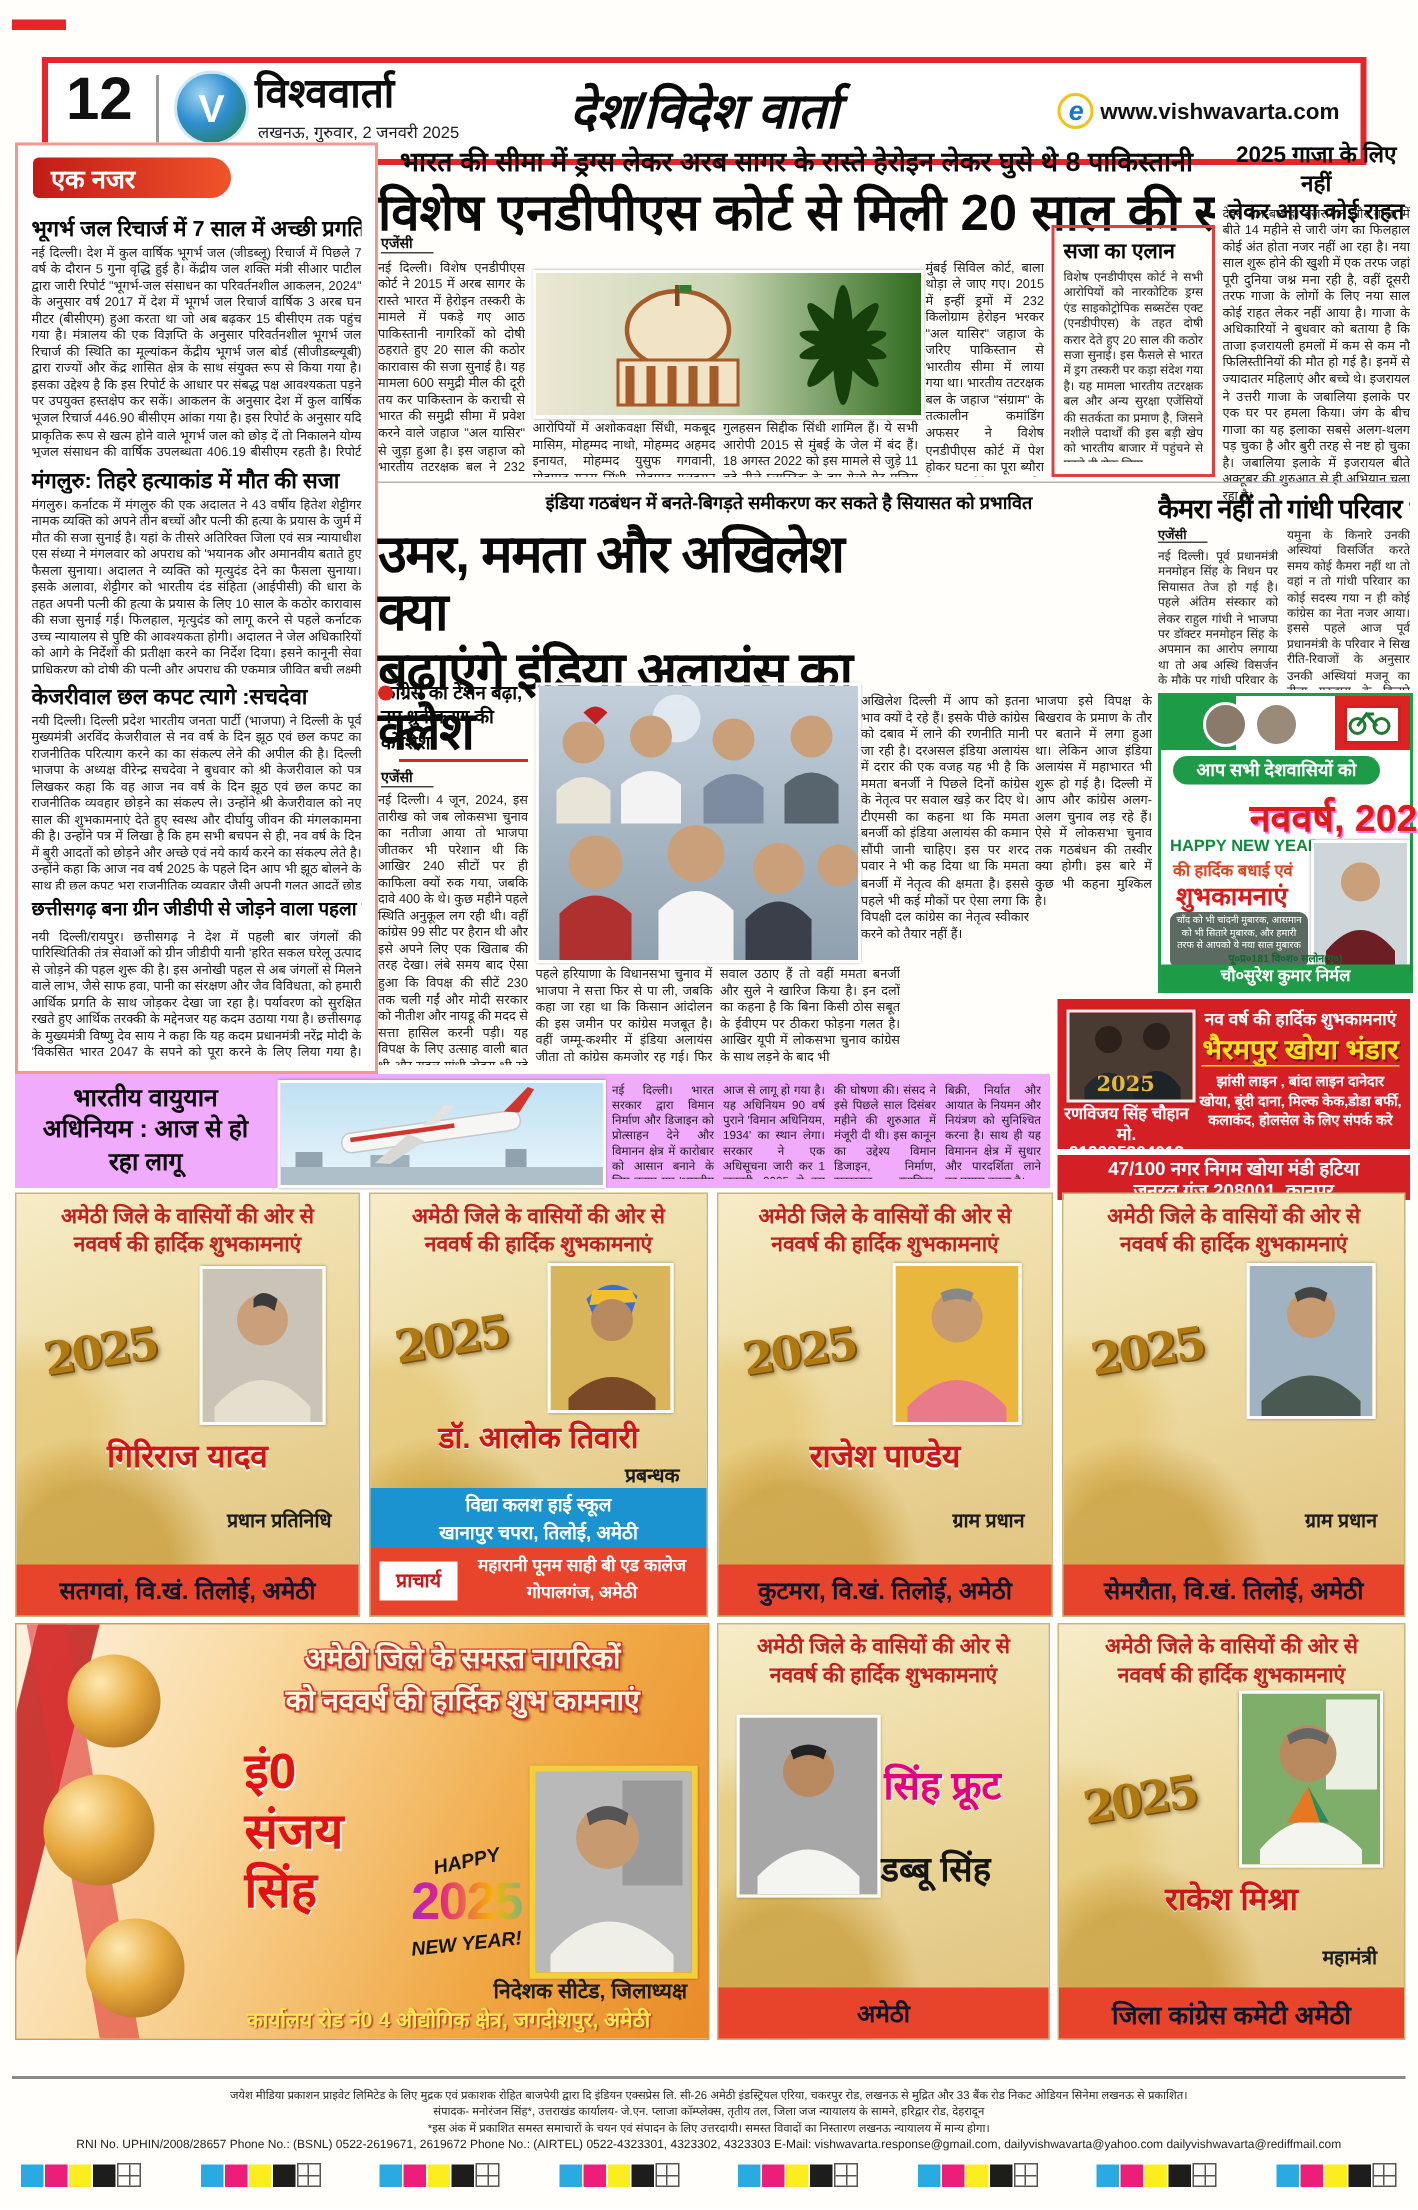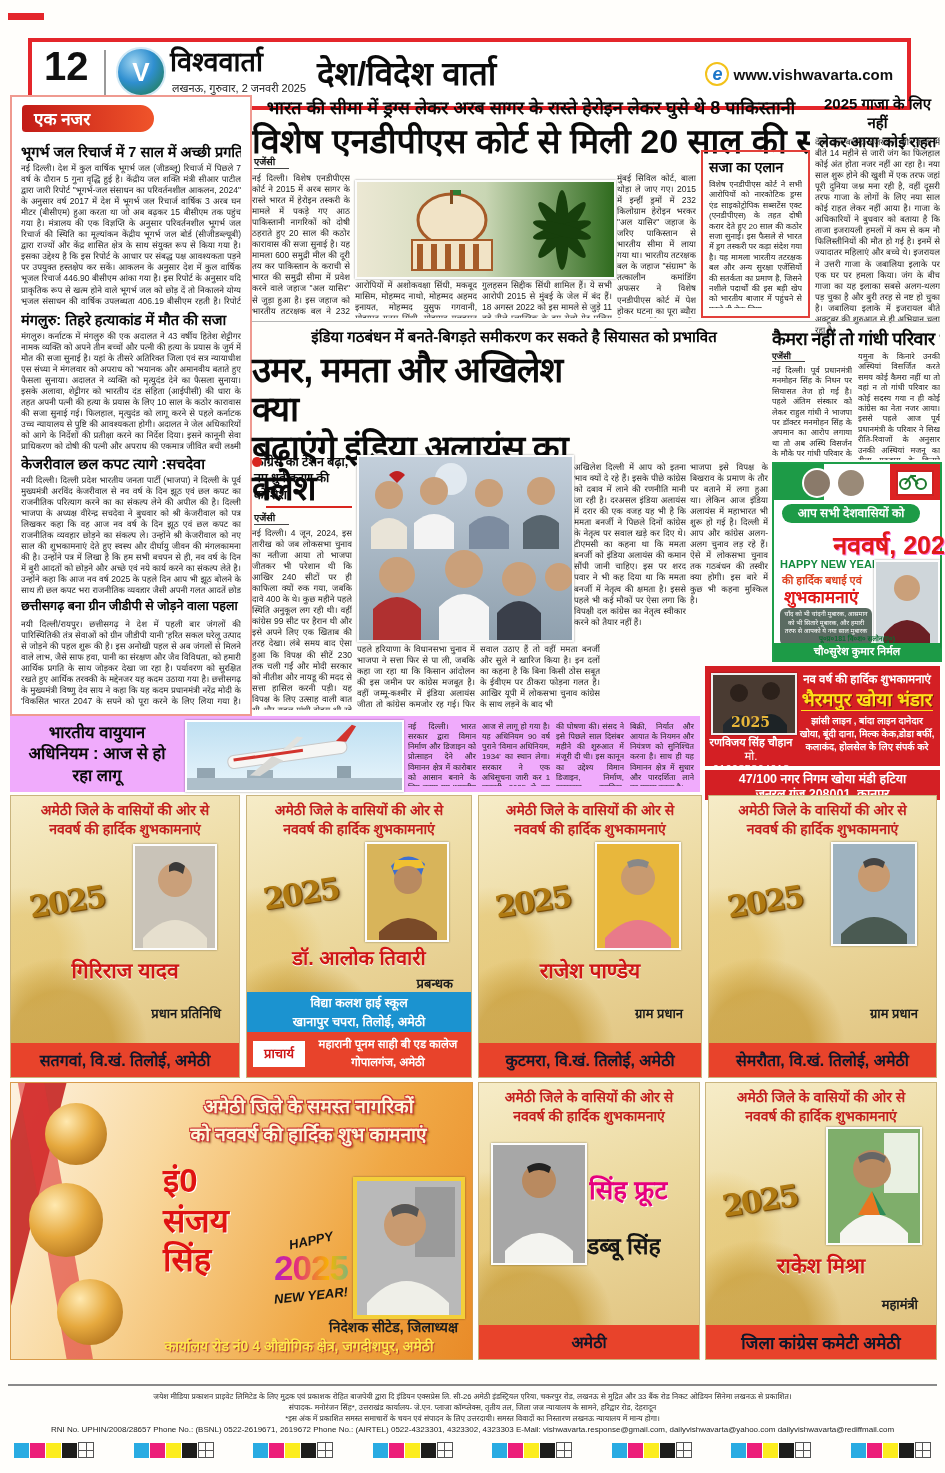--- a/index.html
+++ b/index.html
@@ -59,21 +59,21 @@
 
 <div id="page">
 
   <div class="abs" id="hdr-corner"></div>
   <div class="abs" id="hdr-box">
     <div class="abs" style="left:12px;top:2px;font-size:40px;font-weight:bold;color:#111;">12</div>
     <div class="abs" style="left:72px;top:8px;width:2px;height:46px;background:#9a9a9a;"></div>
     <div class="abs logo-circle">V</div>
     <div class="abs" style="left:138px;top:0px;font-size:27px;font-weight:bold;color:#0c0c0c;">विश्ववार्ता</div>
     <div class="abs" style="left:140px;top:38px;font-size:11px;color:#222;">लखनऊ,  गुरुवार, 2 जनवरी 2025</div>
-    <div class="abs" style="left:285px;right:285px;top:8px;font-size:33px;font-weight:bold;text-align:left;color:#0b0b0b;">देश/विदेश वार्ता</div>
+    <div class="abs" style="left:285px;right:285px;top:8px;font-size:33px;font-weight:bold;text-align:center;color:#0b0b0b;font-style:italic;">देश/विदेश वार्ता</div>
     <div class="abs" style="right:14px;top:20px;display:flex;align-items:center;gap:4px;">
       <span class="e-icon">e</span>
       <span style="font-size:15px;font-weight:bold;color:#111;">www.vishwavarta.com</span>
     </div>
   </div>
 
   <div class="abs" id="sidebar">
     <div class="abs" id="one-glance-tab">एक नजर</div>
     <div class="sb-hl" style="top:44px;font-size:14.5px;">भूगर्भ जल रिचार्ज में 7 साल में अच्छी प्रगति</div>
     <div class="col sb-body" style="top:66px;height:142px;">नई दिल्ली। देश में कुल वार्षिक भूगर्भ जल (जीडब्लू) रिचार्ज में पिछले 7 वर्ष के दौरान 5 गुना वृद्धि हुई है। केंद्रीय जल शक्ति मंत्री सीआर पाटील द्वारा जारी रिपोर्ट "भूगर्भ-जल संसाधन का परिवर्तनशील आकलन, 2024" के अनुसार वर्ष 2017 में देश में भूगर्भ जल रिचार्ज वार्षिक 3 अरब घन मीटर (बीसीएम) हुआ करता था जो अब बढ़कर 15 बीसीएम तक पहुंच गया है। मंत्रालय की एक विज्ञप्ति के अनुसार परिवर्तनशील भूगर्भ जल रिचार्ज की स्थिति का मूल्यांकन केंद्रीय भूगर्भ जल बोर्ड (सीजीडब्ल्यूबी) द्वारा राज्यों और केंद्र शासित क्षेत्र के साथ संयुक्त रूप से किया गया है। इसका उद्देश्य है कि इस रिपोर्ट के आधार पर संबद्ध पक्ष आवश्यकता पड़ने पर उपयुक्त हस्तक्षेप कर सकें। आकलन के अनुसार देश में कुल वार्षिक भूजल रिचार्ज 446.90 बीसीएम आंका गया है। इस रिपोर्ट के अनुसार यदि प्राकृतिक रूप से खत्म होने वाले भूगर्भ जल को छोड़ दें तो निकालने योग्य भूजल संसाधन की वार्षिक उपलब्धता 406.19 बीसीएम रहती है। रिपोर्ट में कहा गया है कि भारत में सभी प्रकार के उपयोगों के लिए इस समय वार्षिक भूजल निष्कर्षण 245.64 बीसीएम है। देश में भूजल दोहन का औसत स्तर 60.47 प्रतिशत बताया गया है।</div>
@@ -129,21 +129,21 @@
 
   <div class="abs" style="left:815px;top:95px;width:125px;height:288px;">
     <div class="hl center" style="font-size:15px;line-height:1.25;">2025 गाजा के लिए नहीं</div>
     <div class="hl center" style="font-size:15px;line-height:1.25;">लेकर आया कोई राहत</div>
     <div class="col" style="left:0;top:42px;width:125px;height:244px;">देइर अल-बलाह। इजरायल और गाजा में बीते 14 महीने से जारी जंग का फिलहाल कोई अंत होता नजर नहीं आ रहा है। नया साल शुरू होने की खुशी में एक तरफ जहां पूरी दुनिया जश्न मना रही है, वहीं दूसरी तरफ गाजा के लोगों के लिए नया साल कोई राहत लेकर नहीं आया है। गाजा के अधिकारियों ने बुधवार को बताया है कि ताजा इजरायली हमलों में कम से कम नौ फिलिस्तीनियों की मौत हो गई है। इनमें से ज्यादातर महिलाएं और बच्चे थे। इजरायल ने उत्तरी गाजा के जबालिया इलाके पर एक घर पर हमला किया। जंग के बीच गाजा का यह इलाका सबसे अलग-थलग पड़ चुका है और बुरी तरह से नष्ट हो चुका है। जबालिया इलाके में इजरायल बीते अक्टूबर की शुरुआत से ही अभियान चला रहा है।</div>
   </div>
 
   <div class="abs" style="left:252px;top:321px;width:688px;height:1px;background:#b5b5b5;"></div>
 
   <div class="abs" style="left:252px;top:326px;width:516px;height:386px;">
-    <div class="abs hl center nowrap" style="left:4px;width:516px;top:0;font-size:15px;">इंडिया गठबंधन में बनते-बिगड़ते समीकरण कर सकते है सियासत को प्रभावित</div>
+    <div class="abs hl center nowrap" style="left:16px;width:516px;top:0;font-size:12px;">इंडिया गठबंधन में बनते-बिगड़ते समीकरण कर सकते है सियासत को प्रभावित</div>
     <div class="abs hl" style="left:0;top:24px;width:360px;font-size:35px;line-height:1.12;letter-spacing:-1px;">
       <div>उमर, ममता और अखिलेश क्या</div>
       <div>बढ़ाएंगे इंडिया अलायंस का क्लेश</div>
     </div>
     <div class="abs" style="left:2px;top:128px;width:100px;">
       <span style="position:absolute;left:-2px;top:3px;width:10px;height:10px;border-radius:50%;background:#d9261f;"></span>
       <div class="hl" style="margin-left:0;font-size:12.5px;line-height:1.3;">कांग्रेस का टेंशन बढ़ा, नए ध्रुवीकरण की कोशिश</div>
       <div style="margin-left:12px;margin-top:3px;width:86px;height:2px;background:#d9261f;"></div>
     </div>
     <div class="abs byline" style="left:2px;top:185px;">एजेंसी</div>
@@ -234,21 +234,21 @@
         <text x="18" y="52" font-size="14" font-weight="bold" fill="#e8b63a" font-family="DejaVu Serif,serif">2025</text>
       </svg>
     </div>
     <div class="abs center" style="left:92px;top:5px;width:140px;color:#fff;font-weight:bold;font-size:11.5px;">नव वर्ष की हार्दिक शुभकामनाएं</div>
     <div class="abs center nowrap" style="left:90px;top:20px;width:144px;color:#ffe11a;font-weight:bold;font-size:18.5px;text-shadow:1px 1px 0 #7a0d0d;">भैरमपुर खोया भंडार</div>
     <div class="abs" style="left:96px;top:44px;width:132px;height:1px;background:#ffe11a;"></div>
     <div class="abs center nowrap" style="left:90px;top:48px;width:144px;color:#fff;font-weight:bold;font-size:9.5px;">झांसी लाइन , बांदा लाइन दानेदार</div>
     <div class="abs center nowrap" style="left:90px;top:61px;width:144px;color:#fff;font-weight:bold;font-size:9.5px;">खोया, बूंदी दाना, मिल्क केक,डोडा बर्फी,</div>
     <div class="abs center nowrap" style="left:90px;top:74px;width:144px;color:#fff;font-weight:bold;font-size:9.5px;">कलाकंद, होलसेल के लिए संपर्क करे</div>
     <div class="abs center" style="left:0px;top:68px;width:92px;color:#fff;font-weight:bold;font-size:11px;">रणविजय सिंह चौहान</div>
-    <div class="abs center" style="left:0px;top:82px;width:92px;color:#fff;font-weight:normal;font-size:11.5px;">मो. 919935364013</div>
+    <div class="abs center" style="left:0px;top:82px;width:92px;color:#fff;font-weight:bold;font-size:11.5px;">मो. 919935364013</div>
   </div>
   <div class="abs" style="left:705px;top:770px;width:235px;height:30px;background:#d41f24;color:#fff;font-weight:bold;font-size:12.5px;text-align:center;line-height:1.2;padding-top:2px;box-sizing:border-box;">
     <div>47/100 नगर निगम खोया मंडी हटिया</div>
     <div>जनरल गंज 208001, कानपुर</div>
   </div>
 
   <div class="abs" style="left:10px;top:716px;width:690px;height:76px;background:#f0abfc;">
     <div class="abs hl center" style="left:8px;top:6px;width:158px;font-size:16.5px;line-height:1.3;">भारतीय वायुयान अधिनियम : आज से हो रहा लागू</div>
     <div class="abs photo-frame" style="left:175px;top:4px;width:215px;height:68px;border-color:#fff;">
       <svg width="215" height="68" viewBox="0 0 215 68">

